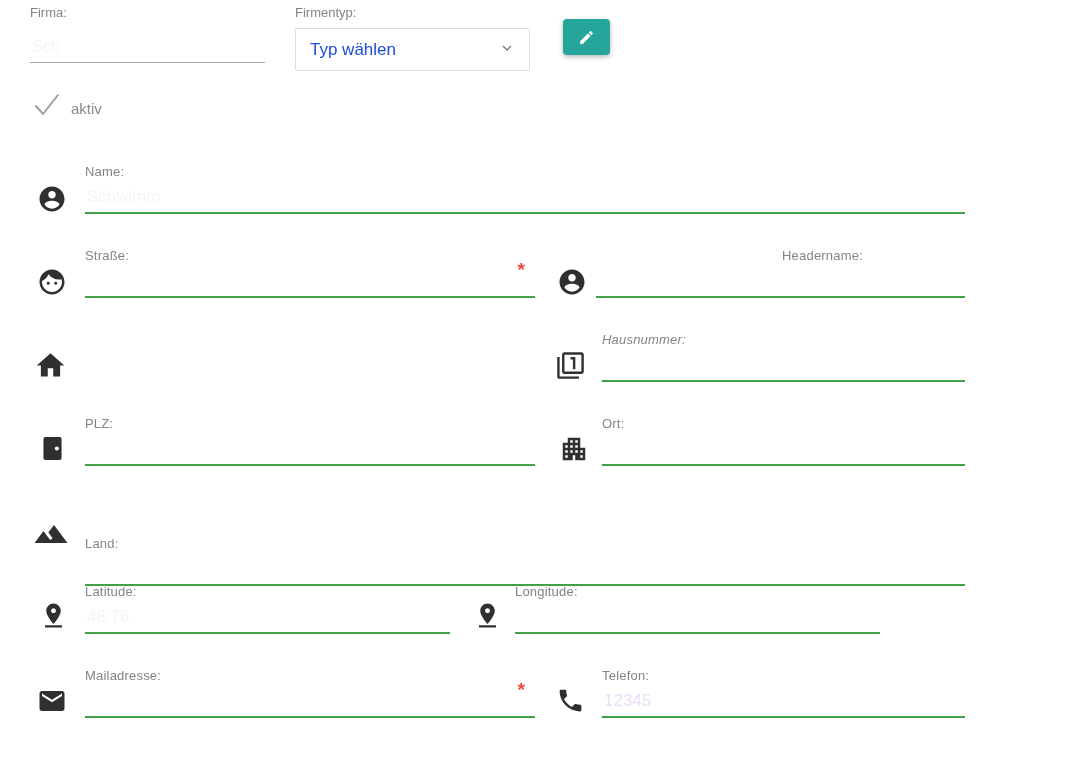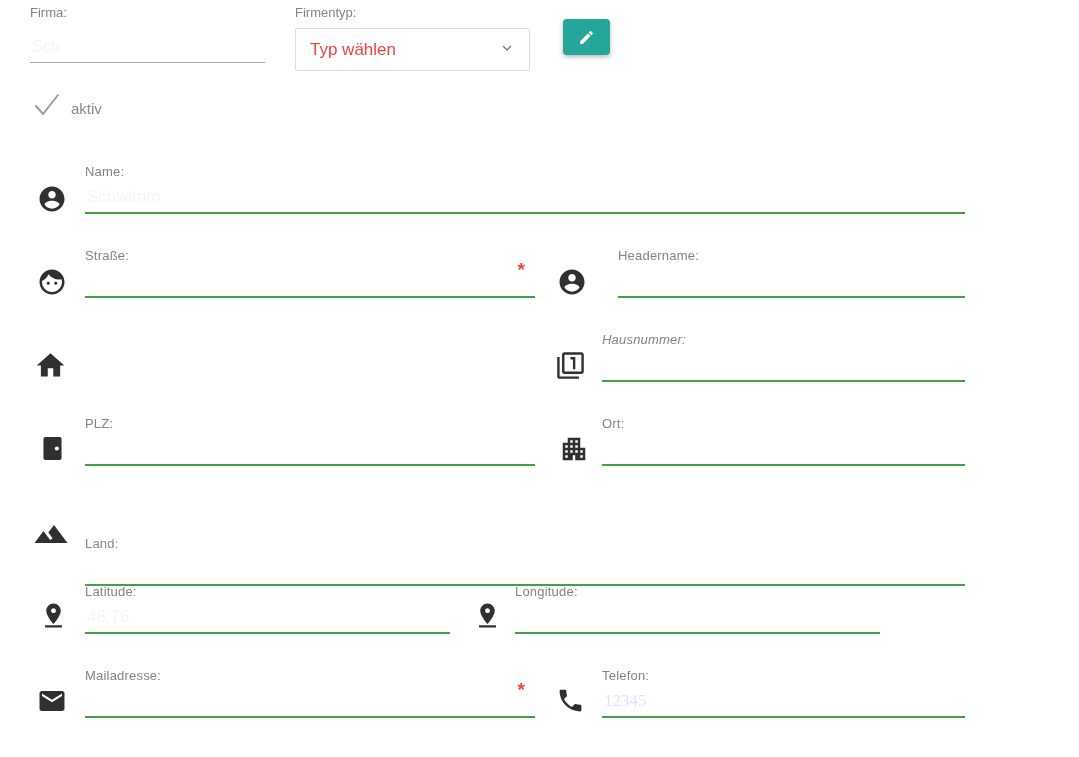--- a/index.html
+++ b/index.html
@@ -8,26 +8,26 @@
   .page { position:relative; width:965px; height:757px; background:#fff; overflow:hidden; }
 
   .flabel { font-size:13px; color:#848484; letter-spacing:.2px; }
 
   
   .hdr-label { position:absolute; font-size:13px; color:#848484; }
   .firma-input { position:absolute; left:30px; top:28px; width:235px; height:35px;
                  border-bottom:1px solid #a6a6a6; font-size:16px; display:flex;
                  align-items:flex-end; padding:0 2px 6px 2px; }
   .faint { color:#6f6f6f; opacity:.07; }
-  .faint-lite { color:#6d28d9; opacity:.16;font-family:Liberation Serif, serif; }
+  .faint-lite { color:#6d28d9; opacity:.16; }
 
   .select { position:absolute; left:295px; top:28px; width:235px; height:43px;
             border:1px solid #dcdcdc; border-radius:2px; background:#fff;
             display:flex; align-items:center; padding:0 14px; cursor:pointer; }
-  .select .sel-text { font-size:17px; color:#ef4444; flex:1; }
+  .select .sel-text { font-size:17px; color:#1d4ed8; flex:1; }
   .select svg { width:16px; height:16px; }
 
   .edit-btn { position:absolute; left:563px; top:19px; width:47px; height:36px;
               background:#26a69a; border:none; border-radius:4px; cursor:pointer;
               display:flex; align-items:center; justify-content:center;
               box-shadow:0 2px 5px rgba(0,0,0,.28); }
   .edit-btn svg { width:17px; height:17px; fill:#fff; }
 
   .check-icon { position:absolute; left:32px; top:91px; width:30px; height:28px; cursor:pointer; }
   .aktiv-label { position:absolute; left:71px; top:100px; font-size:15px; color:#8a8a8a; }
@@ -150,21 +150,21 @@
   </div>
 
   <div class="field" style="left:85px; top:248px; width:450px;">
     <span class="flabel">Straße:</span>
     <div class="finput">
       <span class="faint"></span>
     </div>
     <span class="req">*</span>
   </div>
 
-  <div class="field" style="left:618px; top:248px; width:453px;">
+  <div class="field" style="left:596px; top:248px; width:453px;text-align:center;">
     <span class="flabel">Headername:</span>
     <div class="finput">
       <span class="faint"></span>
     </div>
   </div>
 
 
   <div class="field" style="left:602px; top:332px; width:453px;font-style:italic;">
     <span class="flabel">Hausnummer:</span>
     <div class="finput">

